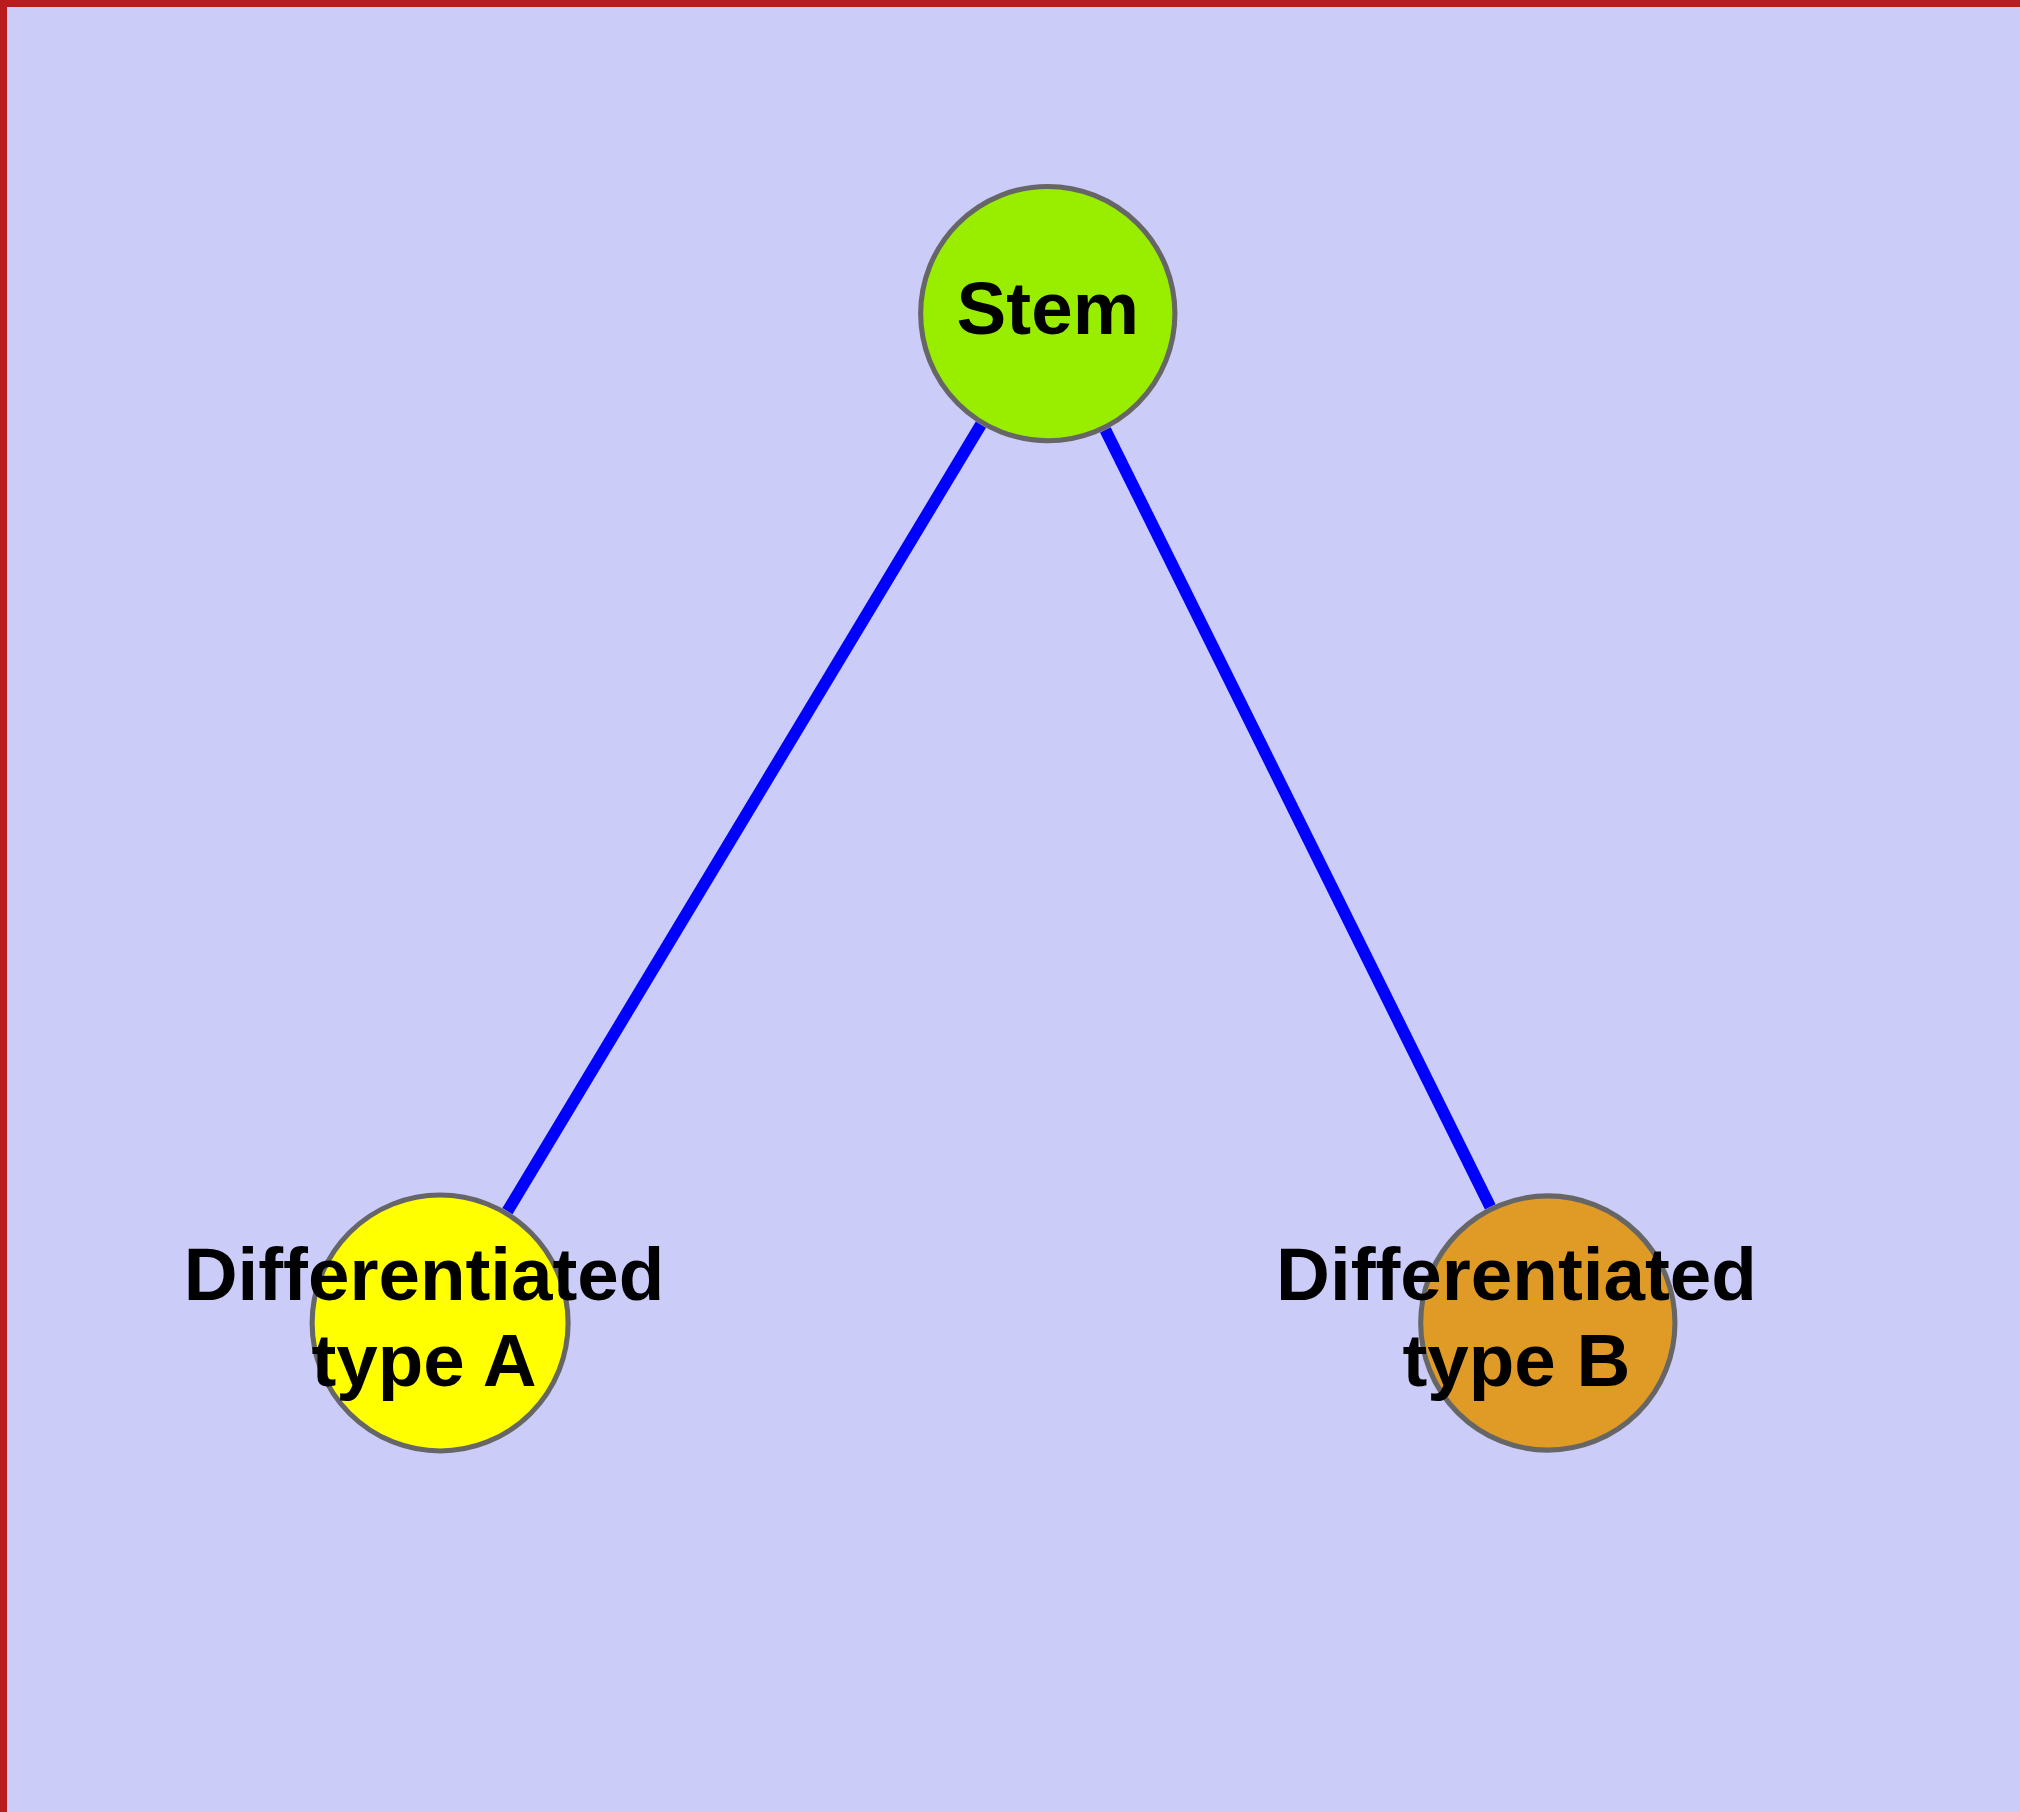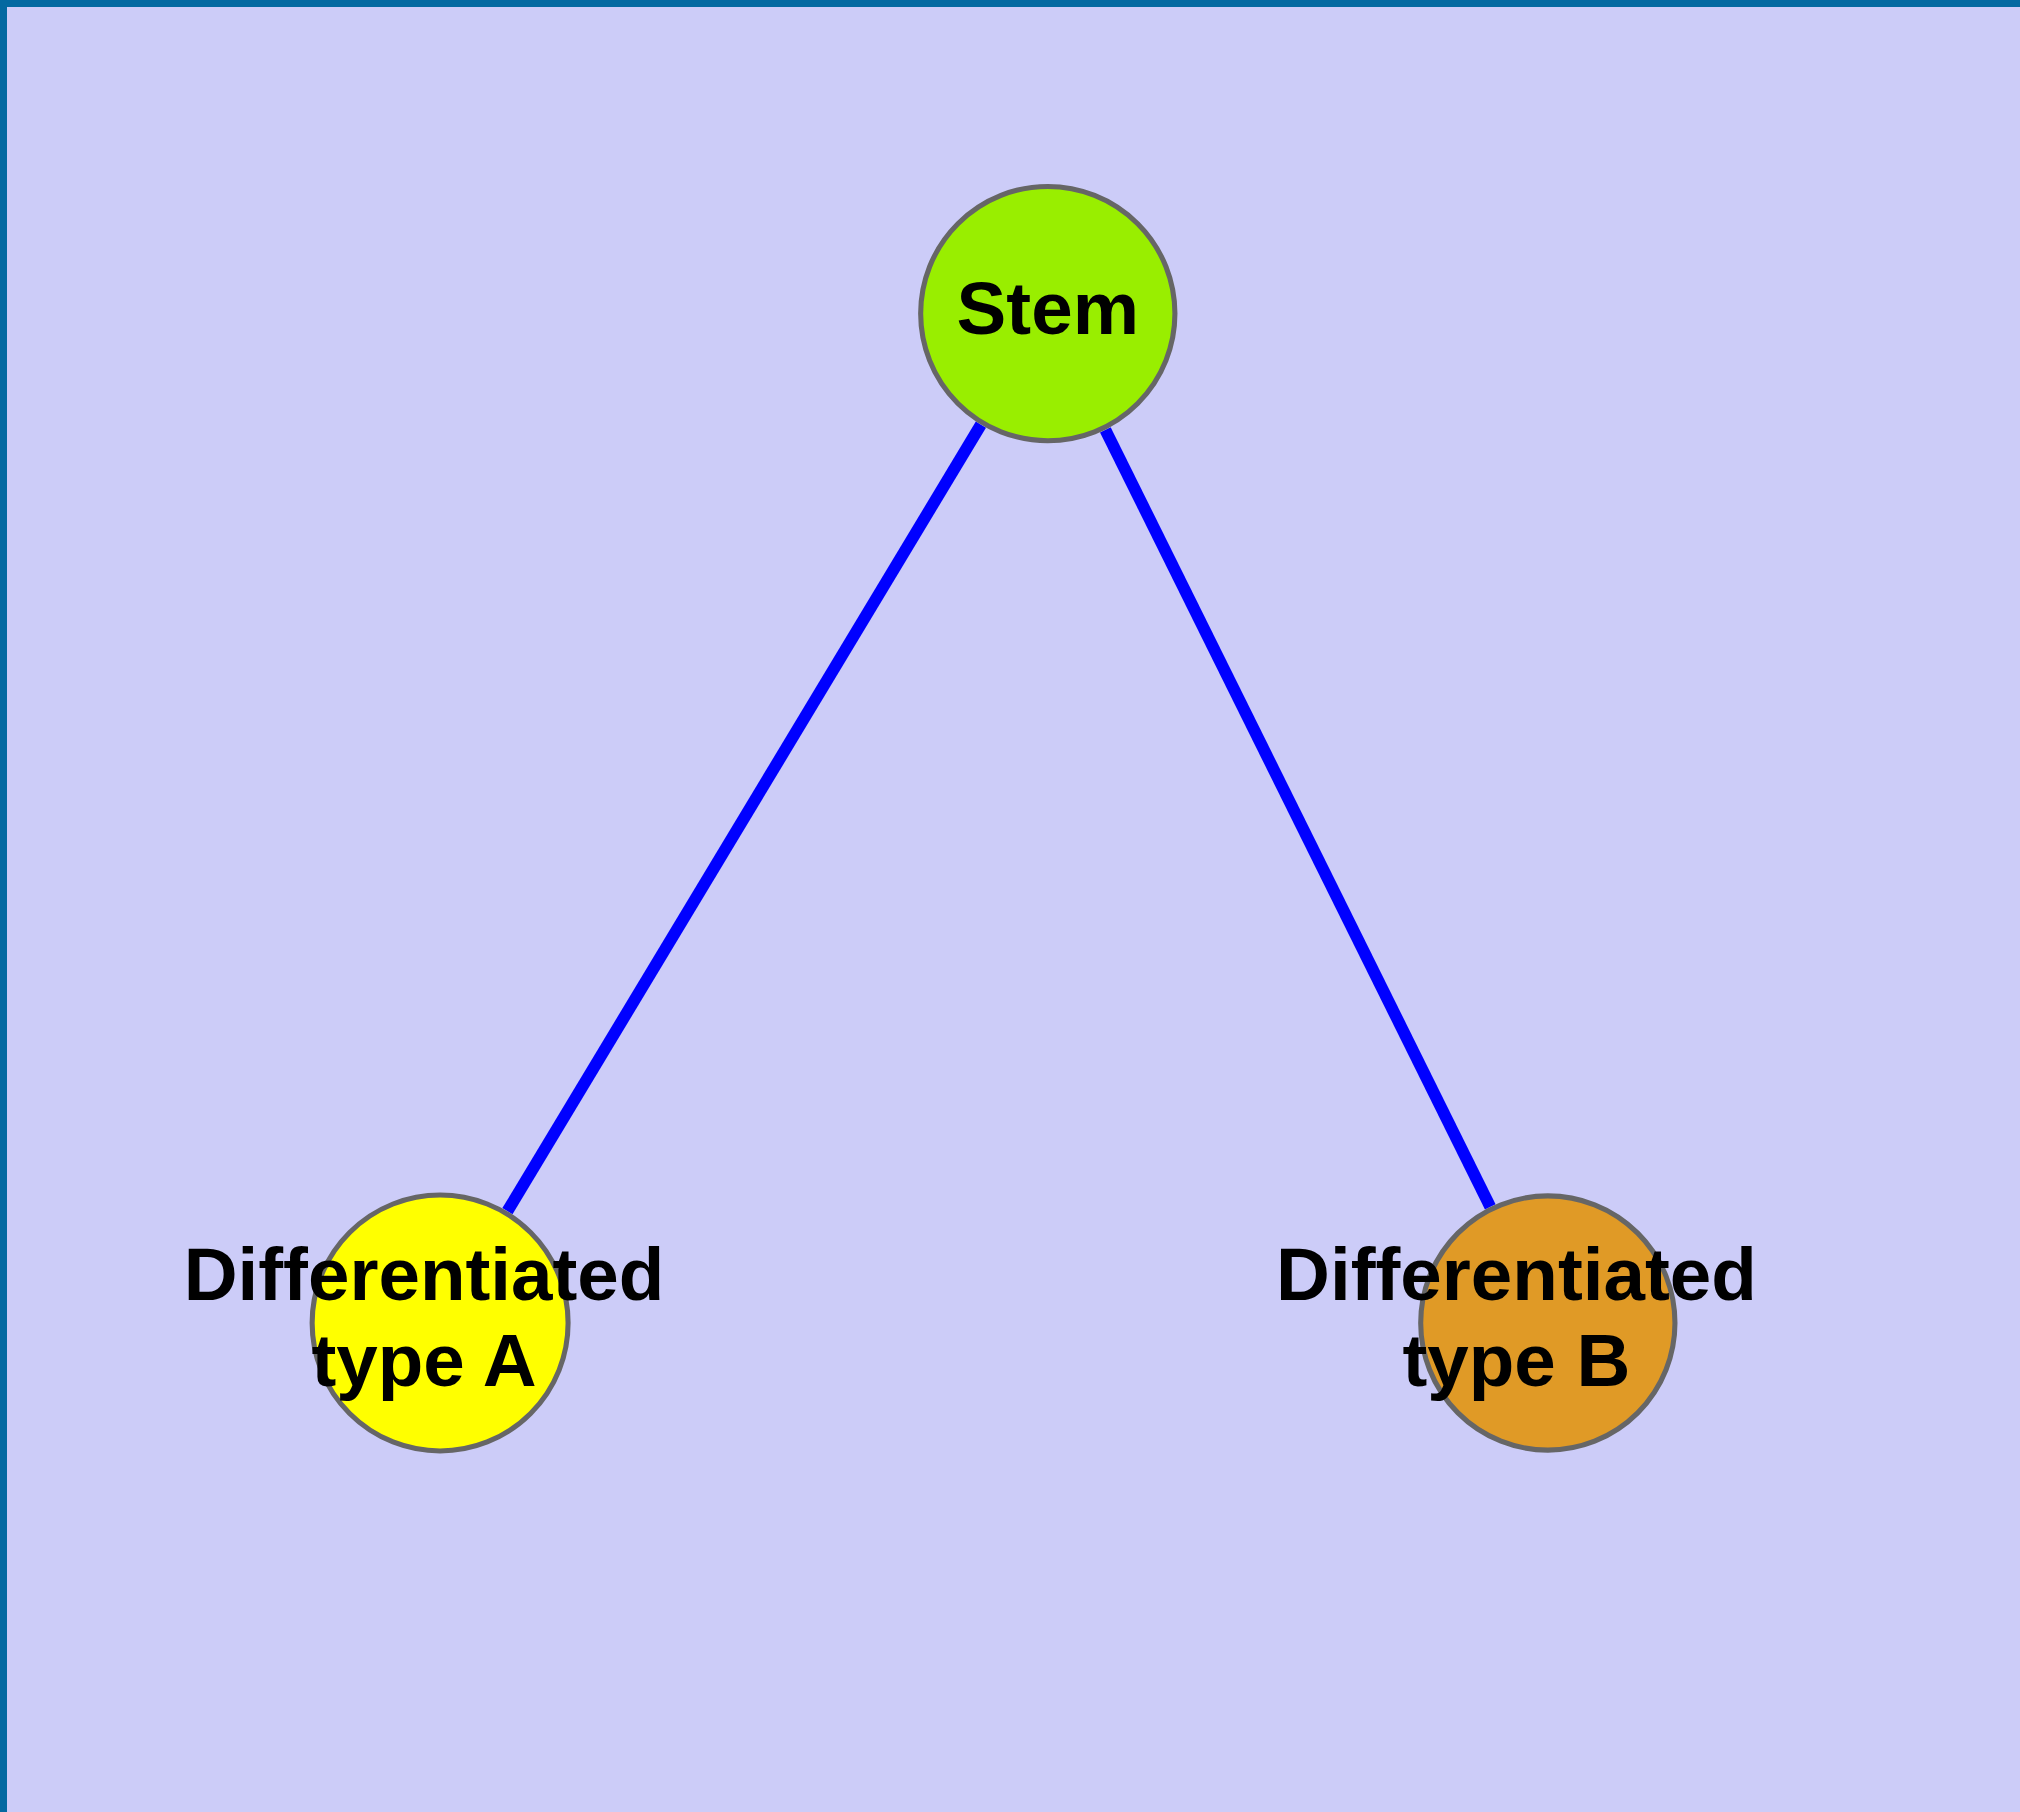--- a/index.html
+++ b/index.html
@@ -37,21 +37,21 @@
     text-anchor: middle;
     dominant-baseline: middle;
   }
   .edge-line {
     stroke-linecap: butt;
   }
 </style>
 </head>
 <body>
 
-<div id="canvas" style="background: #0369a1;">
+<div id="canvas" style="background: #b91c1c;">
   <div id="plot-background" style="background: rgb(204, 204, 248);"></div>
 
   <svg id="graph-svg" viewBox="0 0 2384 2138">
     <g id="edges-layer">
         <line x1="1157.0880146932964" y1="501.0797412835202" x2="598.4277499165513" y2="1429.0635283812933" stroke="#0000ff" stroke-width="14" class="edge-line"></line>
         <line x1="1303.9167139219512" y1="507.09967166278636" x2="1758.0832860780488" y2="1423.9003283372135" stroke="#0000ff" stroke-width="14" class="edge-line"></line>
       </g>
     <g id="nodes-layer">
         <circle cx="1236" cy="370" r="150" fill="#99ee00" stroke="#666666" stroke-width="6"></circle>
         <circle cx="519" cy="1561" r="151" fill="#ffff00" stroke="#666666" stroke-width="6"></circle>

